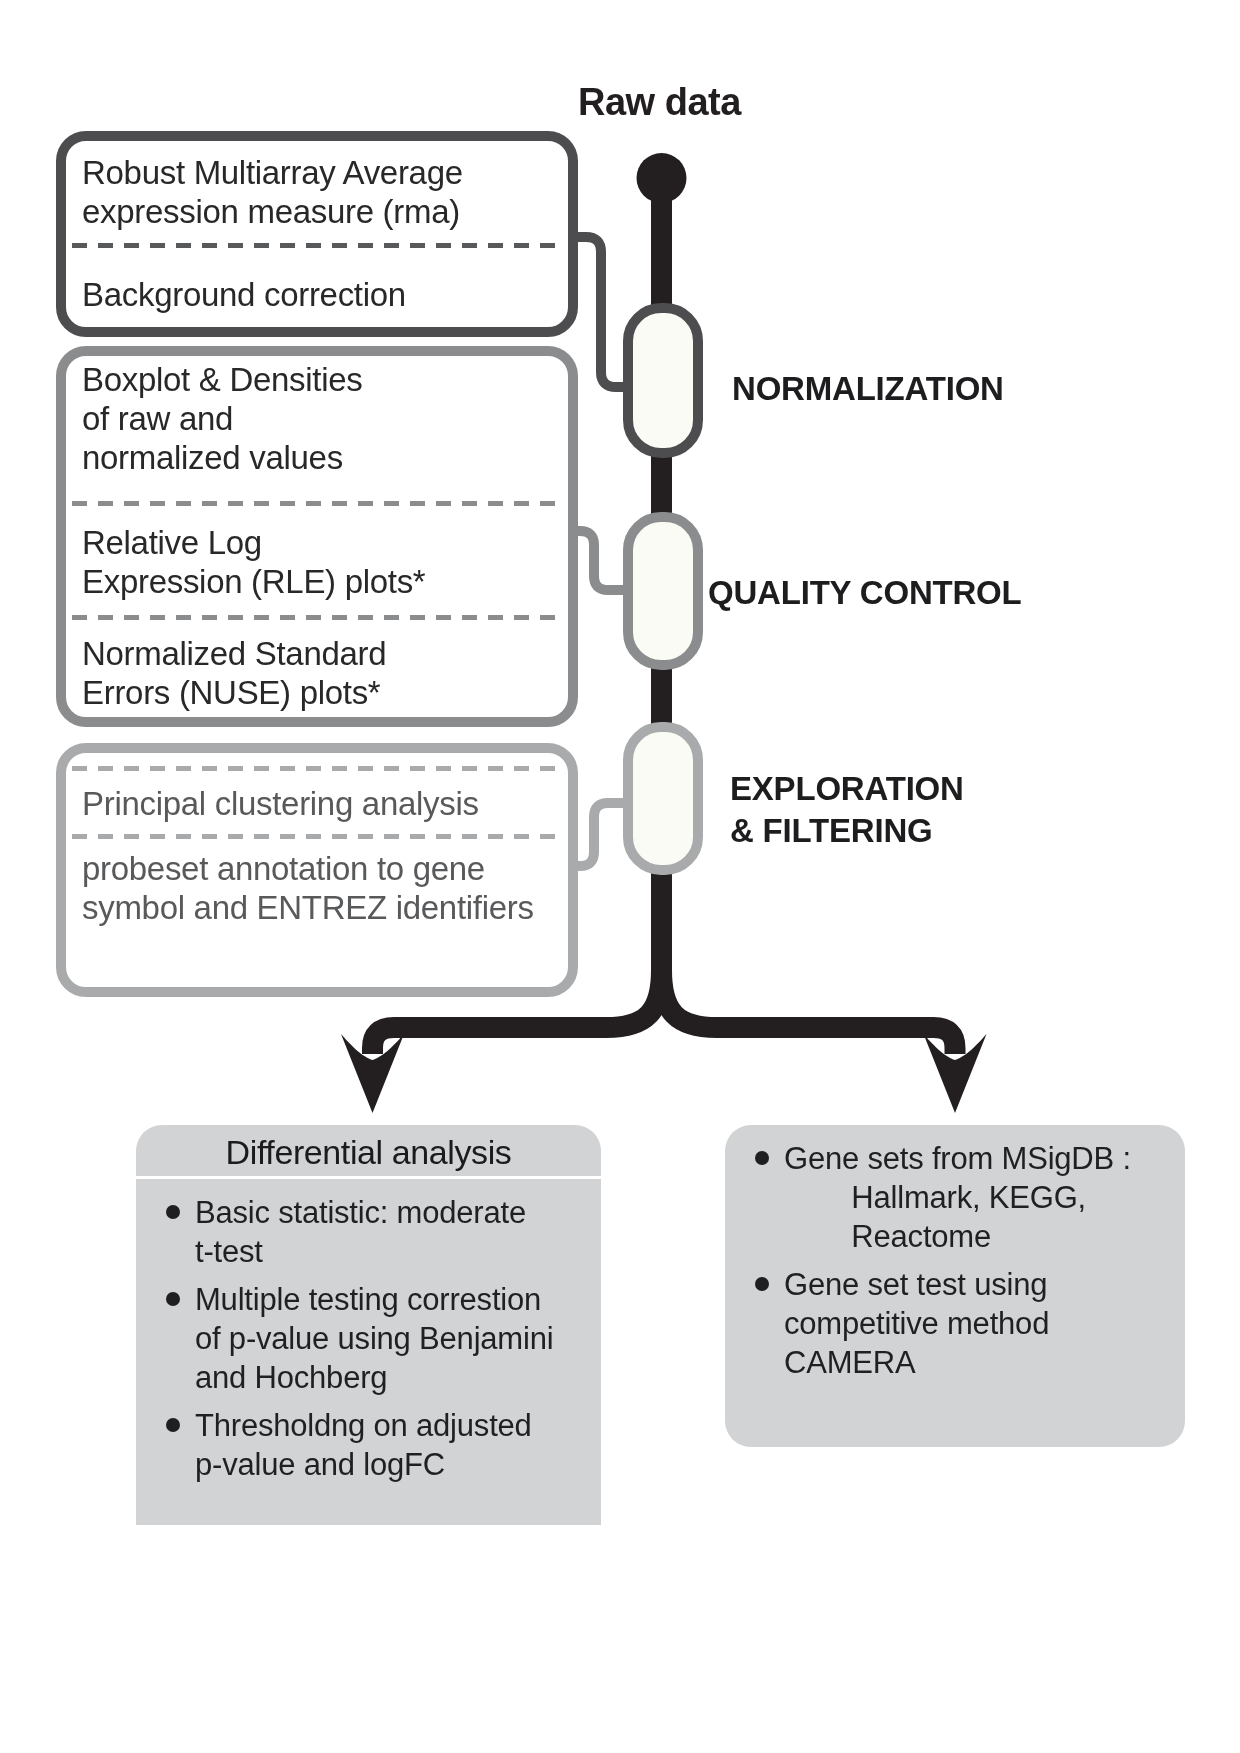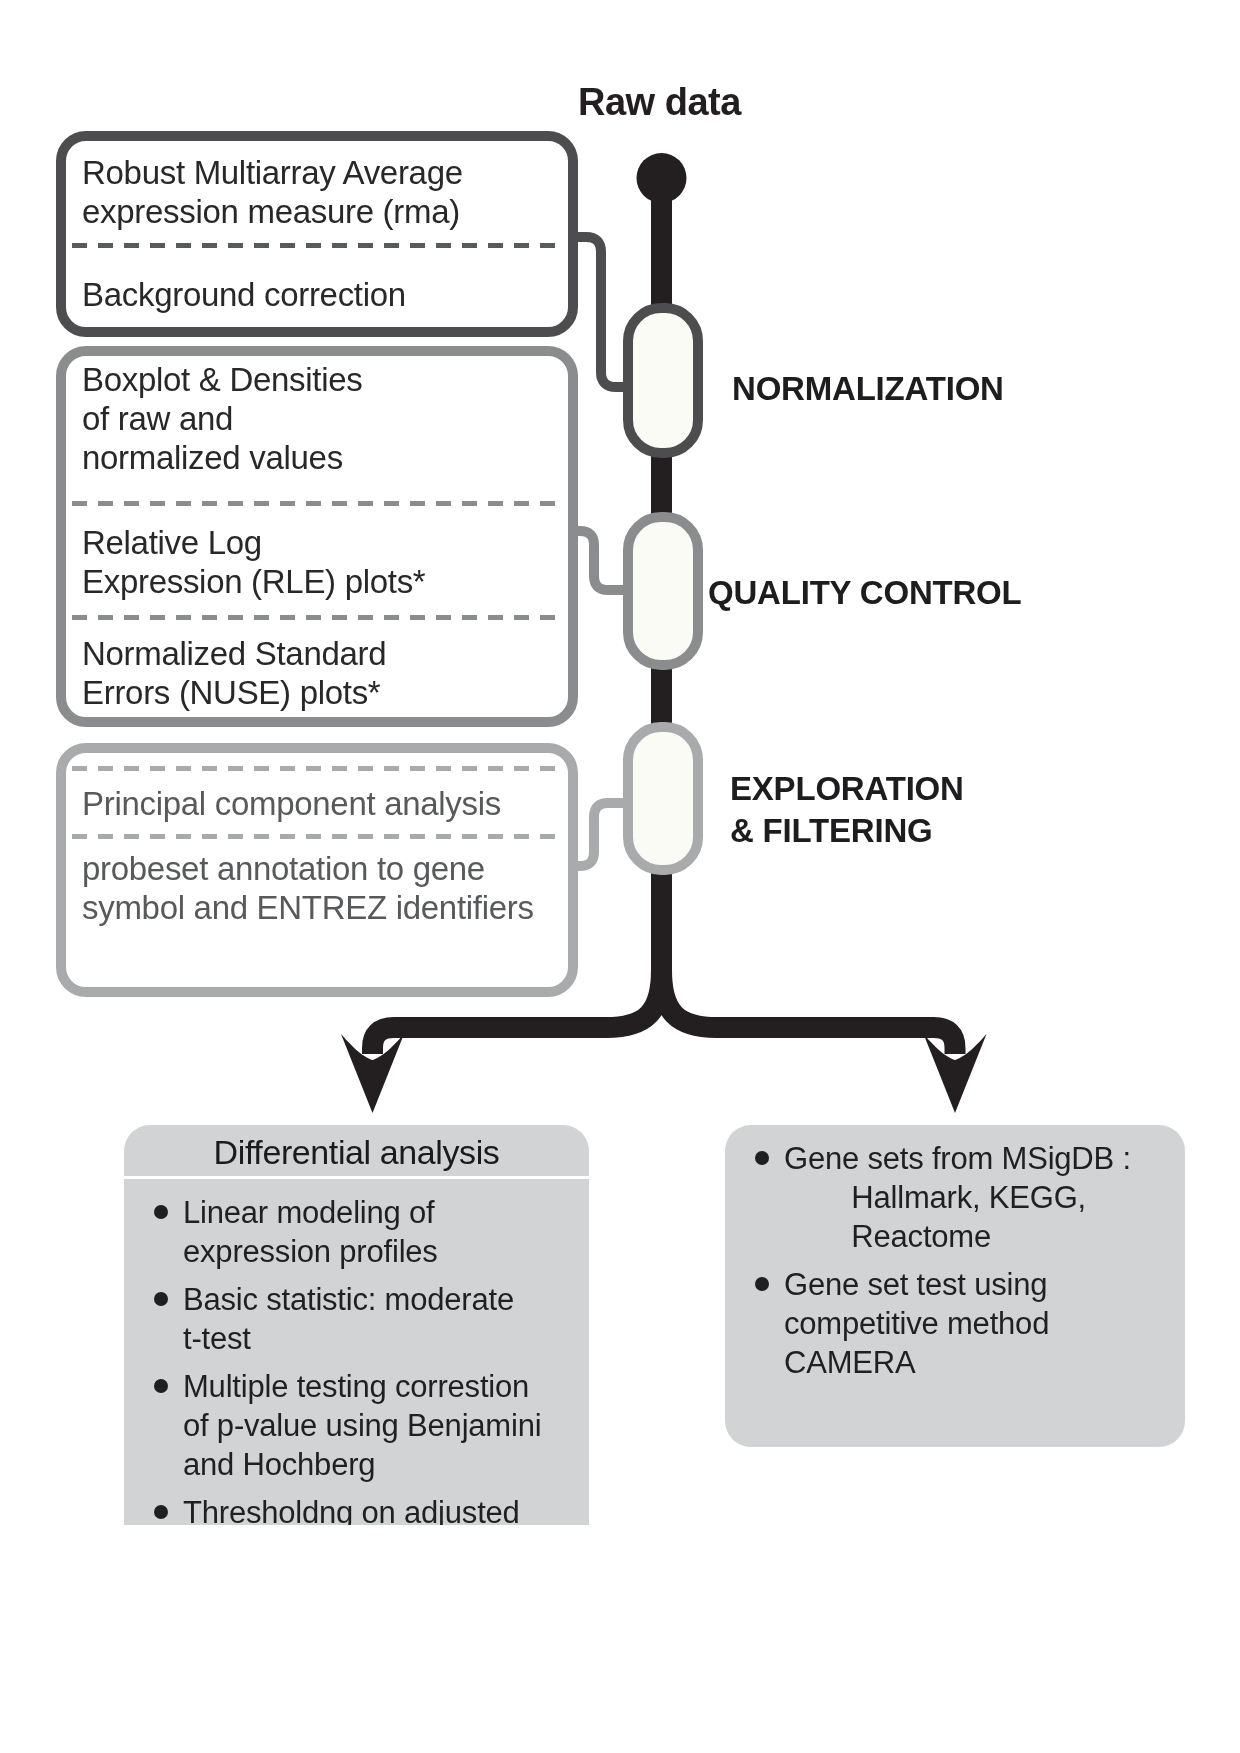--- a/index.html
+++ b/index.html
@@ -62,21 +62,21 @@
   }
   .lbl-norm{left:732px;top:368px;}
   .lbl-qc{left:708px;top:572px;}
   .lbl-explore{left:730px;top:768px;}
 
   
   .branch-box{
     position:absolute;z-index:2;background:#d1d3d4;border-radius:26px;
     box-sizing:border-box;overflow:hidden;
   }
-  .diff-box{left:124px;top:1125px;width:465px;height:460px;}
+  .diff-box{left:136px;top:1125px;width:465px;height:460px;}
   .gene-box{left:725px;top:1125px;width:460px;height:322px;}
   .branch-title{
     height:51px;line-height:54px;text-align:center;
     font-size:34px;letter-spacing:-0.4px;color:#1b1b1d;
     border-bottom:3px solid #ffffff;
   }
   .bullets{padding:14px 14px 0 30px;}
   .bullet{display:flex;margin-bottom:9px;}
   .bullet-dot{
     width:14px;height:14px;border-radius:50%;background:#1f1f21;
@@ -129,39 +129,34 @@
     <div class="dash d-mid b2sep1"></div>
     <div class="step b2s2">Relative Log
 Expression (RLE) plots*</div>
     <div class="dash d-mid b2sep2"></div>
     <div class="step b2s3">Normalized Standard
 Errors (NUSE) plots*</div>
   </div>
 
   <div class="stepbox stepbox3">
     <div class="dash d-light b3sep1"></div>
-    <div class="step t-light b3s2">Principal component analysis</div>
+    <div class="step t-light b3s2">Principal clustering analysis</div>
     <div class="dash d-light b3sep2"></div>
     <div class="step t-light b3s3">probeset annotation to gene
 symbol and ENTREZ identifiers</div>
   </div>
 
   <div class="stage-label lbl-norm">NORMALIZATION</div>
   <div class="stage-label lbl-qc">QUALITY CONTROL</div>
   <div class="stage-label lbl-explore">EXPLORATION
 &amp; FILTERING</div>
 
   <div class="branch-box diff-box">
     <div class="branch-title">Differential analysis</div>
     <div class="bullets">
-      <div class="bullet">
-        <span class="bullet-dot"></span>
-        <div class="btext">Linear modeling of
-expression profiles</div>
-      </div>
       <div class="bullet">
         <span class="bullet-dot"></span>
         <div class="btext">Basic statistic: moderate
 t-test</div>
       </div>
       <div class="bullet">
         <span class="bullet-dot"></span>
         <div class="btext">Multiple testing correstion
 of p-value using Benjamini
 and Hochberg</div>

